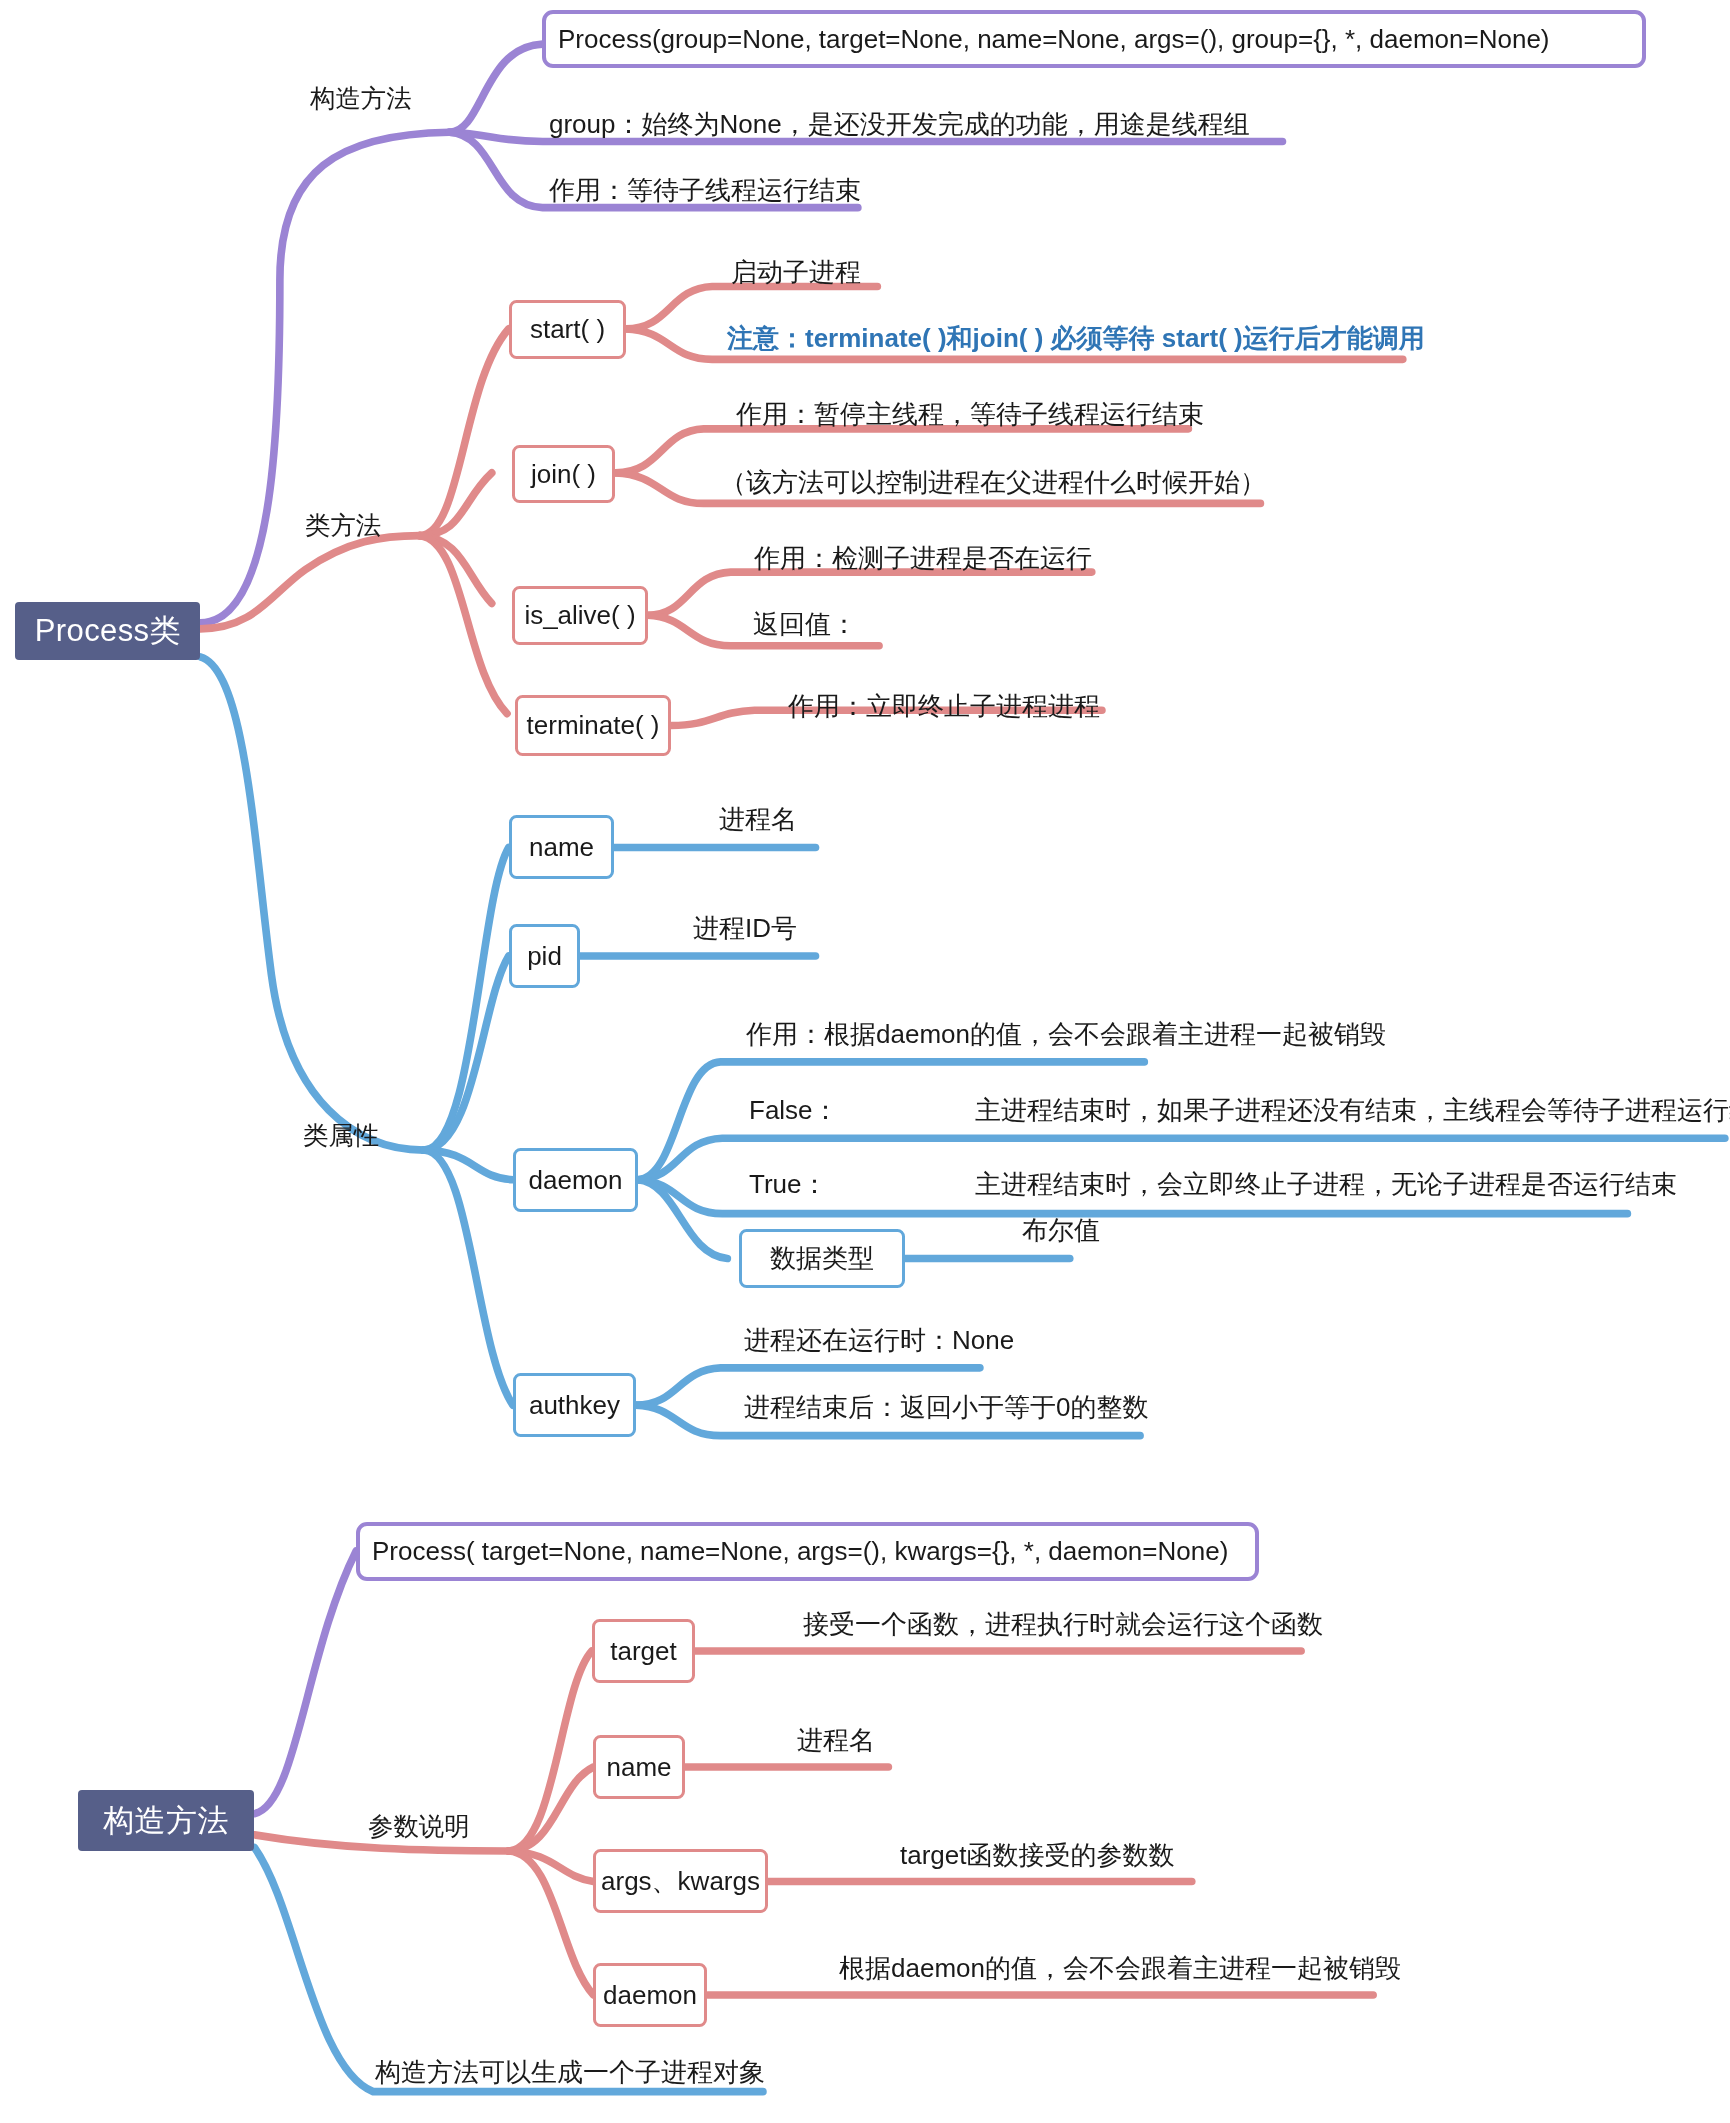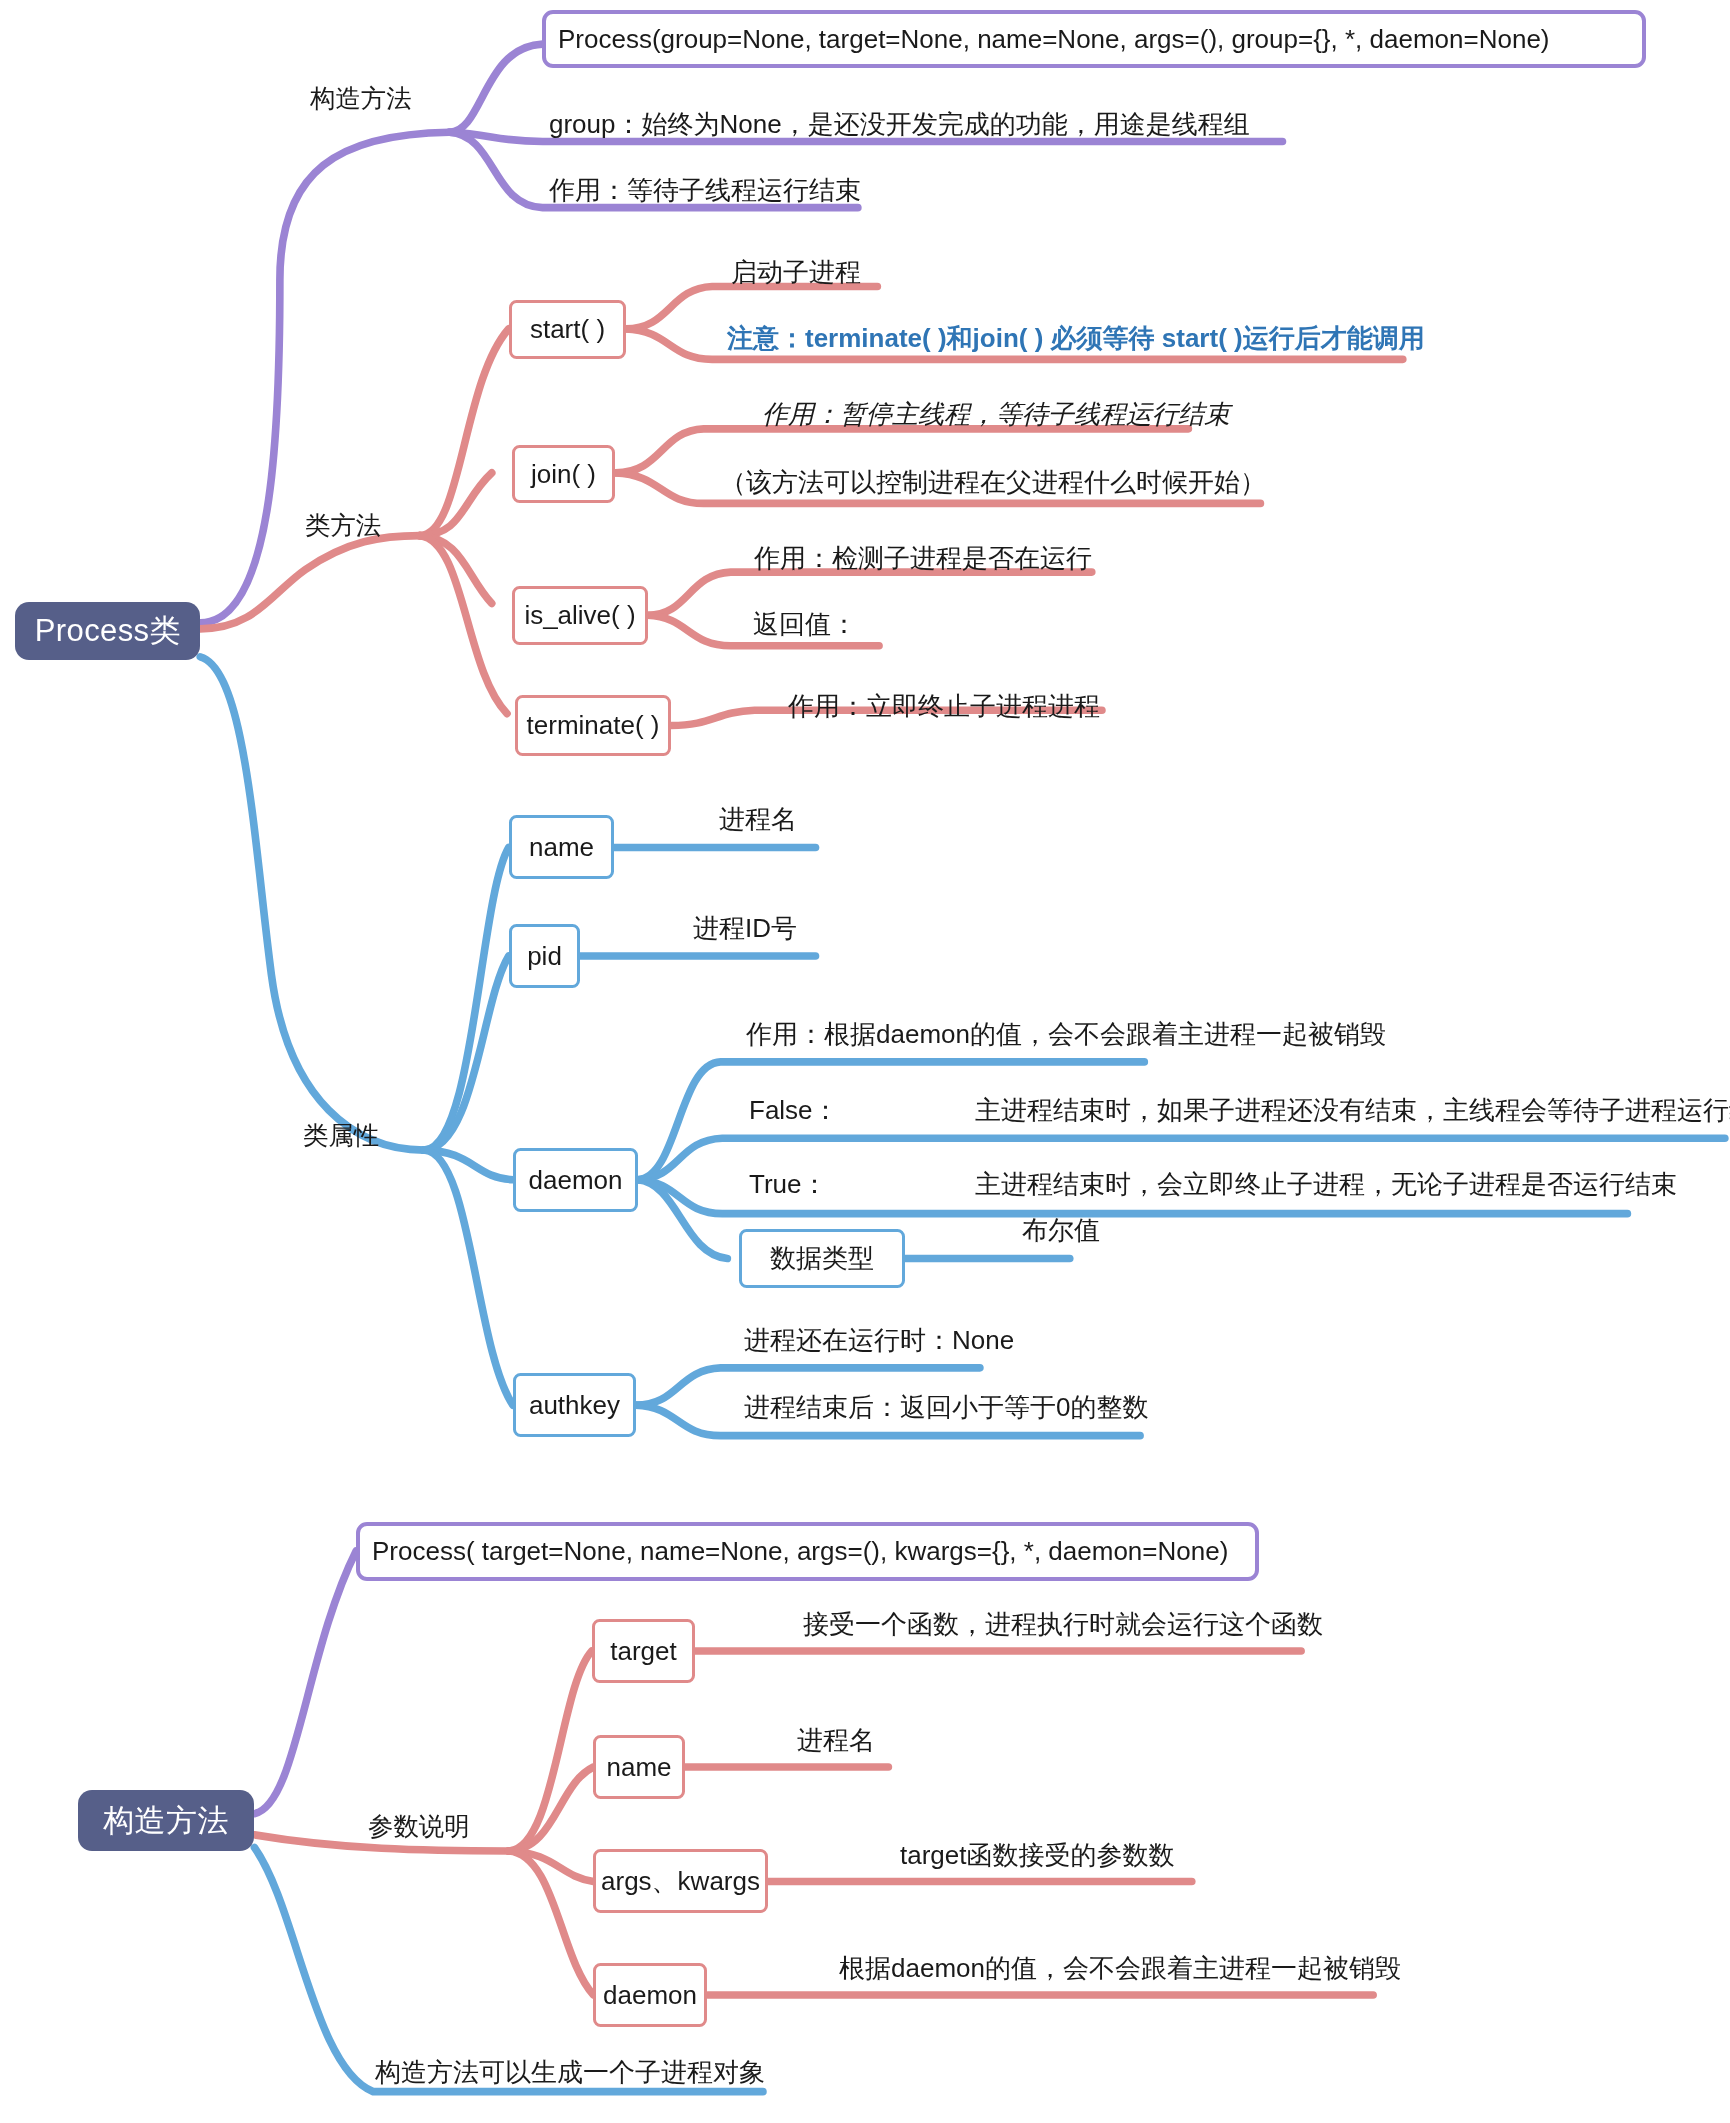--- a/index.html
+++ b/index.html
@@ -30,21 +30,21 @@
     box-sizing: border-box;
     display: flex;
     align-items: center;
     justify-content: center;
     white-space: nowrap;
   }
   
   .root-node {
     background: #565f89;
     color: #ffffff;
-    border-radius: 14px;
+    border-radius: 4px;
     font-size: 31px;
     padding: 0 18.6px;
     letter-spacing: 0.4px;
   }
   
   .box-node {
     background: #ffffff;
     border-style: solid;
     border-width: 3.4px;
     border-radius: 7.6px;
@@ -189,21 +189,21 @@
   <div class="text-node" style="left:731px; top:258px;">
     <span>启动子进程</span>
   </div>
   <div class="text-node note" style="left:727px; top:324px;">
     <span>注意：terminate( )和join( ) 必须等待 start( )运行后才能调用</span>
   </div>
 
   <div class="node box-node box-red" style="left:512px; top:445px; width:103px; height:58px;">
     <span>join( )</span>
   </div>
-  <div class="text-node" style="left:762px; top:400px;font-style:italic;">
+  <div class="text-node" style="left:736px; top:400px;">
     <span>作用：暂停主线程，等待子线程运行结束</span>
   </div>
   <div class="text-node" style="left:720px; top:468px;">
     <span>（该方法可以控制进程在父进程什么时候开始）</span>
   </div>
 
   <div class="node box-node box-red" style="left:512px; top:586px; width:136px; height:59px;">
     <span>is_alive( )</span>
   </div>
   <div class="text-node" style="left:754px; top:544px;">

